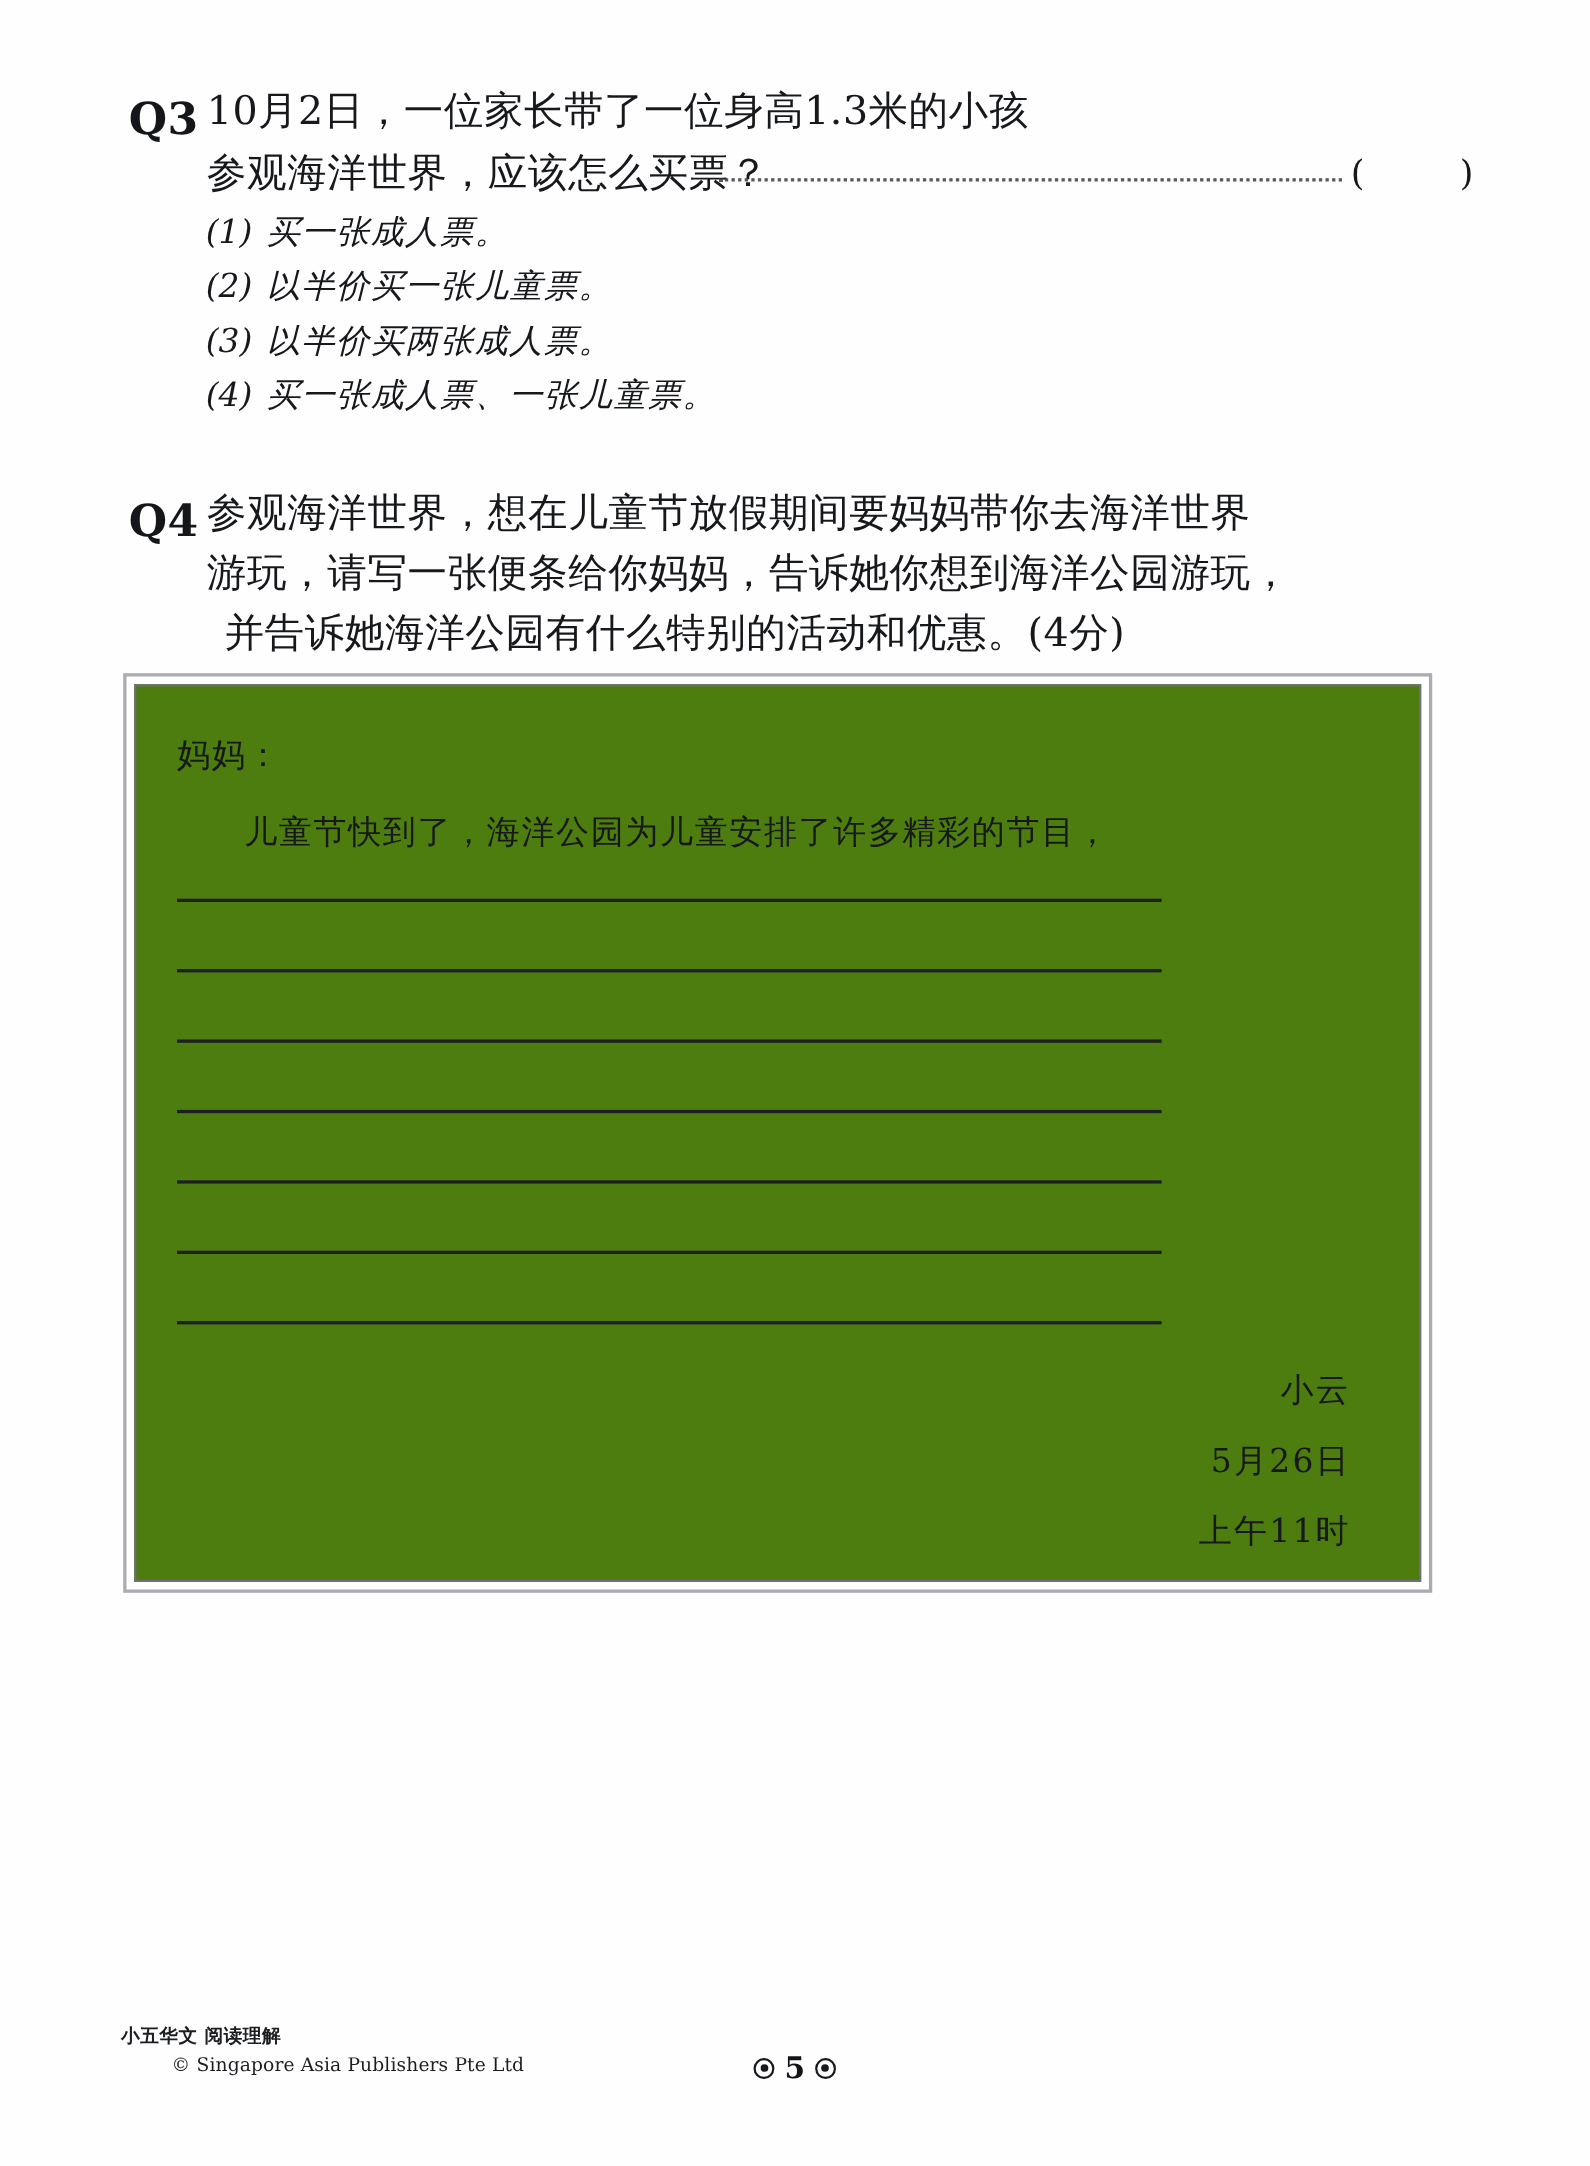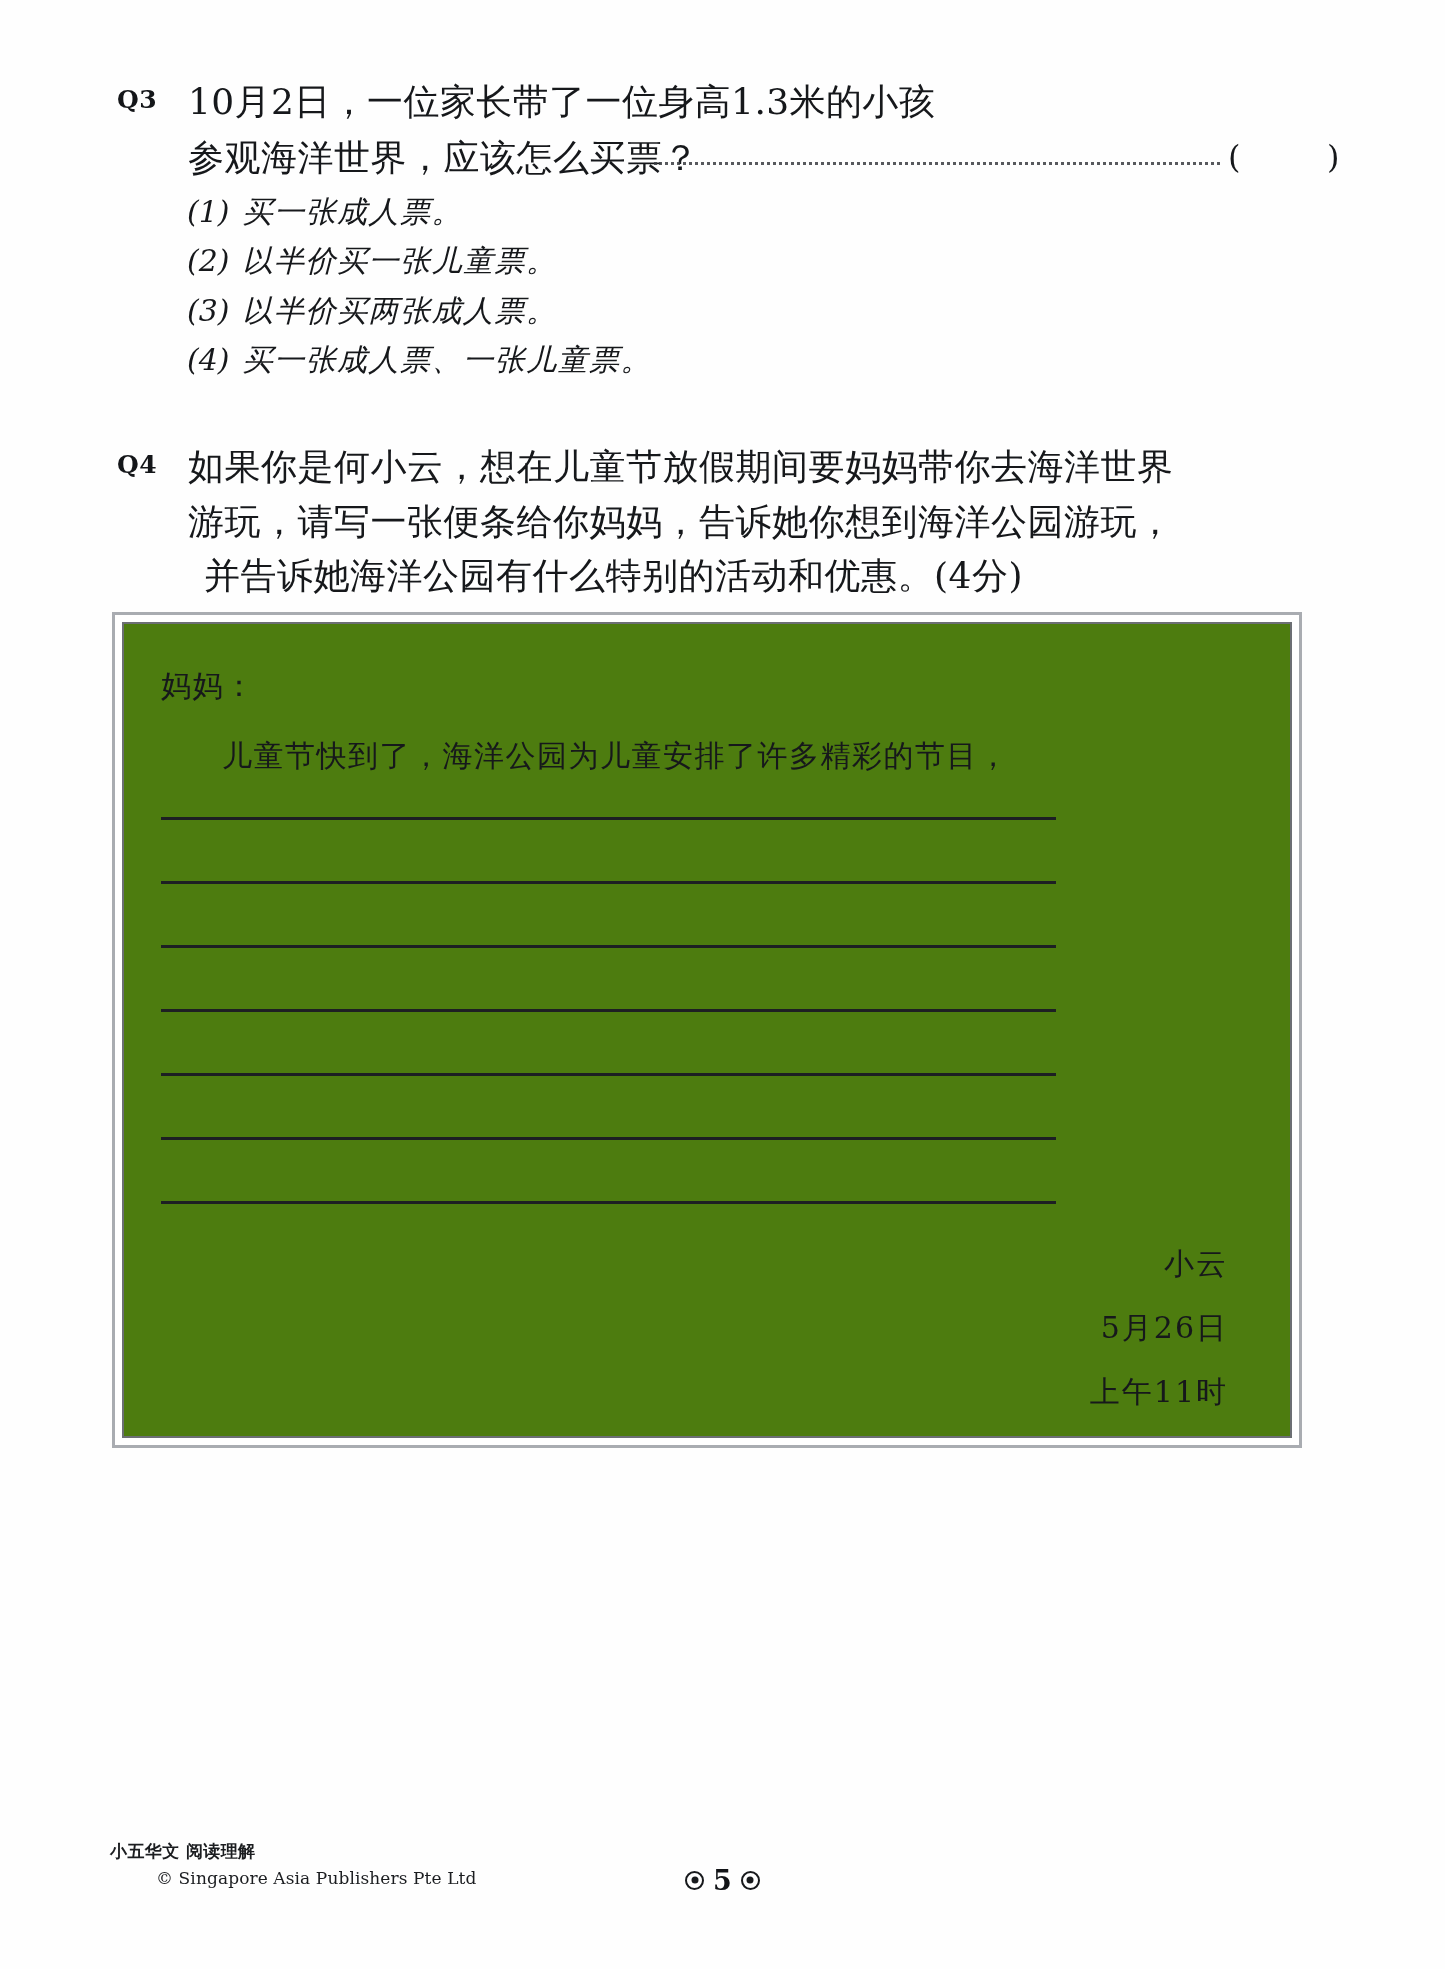--- a/index.html
+++ b/index.html
@@ -34,21 +34,21 @@
   .qblock {
     position: absolute;
     left: 0;
     right: 0;
   }
 
   .qlabel {
     position: absolute;
     font-family: "DejaVu Serif", serif;
     font-weight: 700;
-    font-size: 25px;
+    font-size: 40px;
     color: #141619;
     letter-spacing: 0.5px;
   }
 
   .qline {
     position: absolute;
     font-size: 36px;
     line-height: 1;
     white-space: nowrap;
     color: #16181b;
@@ -247,21 +247,21 @@
     </div>
 
     <div class="opt cjk" style="left:187px; top:345px;">
       <span class="opt-num">(4)</span><span class="opt-text">买一张成人票、一张儿童票。</span>
     </div>
   </div>
 
   <div class="qblock">
     <div class="qlabel" style="left:117px; top:450px;">Q4</div>
 
-    <div class="qline cjk" style="left:188px; top:449px;">如果你是何小云，想在儿童节放假期间要妈妈带你去海洋世界</div>
+    <div class="qline cjk" style="left:188px; top:449px;">参观海洋世界，想在儿童节放假期间要妈妈带你去海洋世界</div>
 
     <div class="qline cjk" style="left:188px; top:504px;">游玩，请写一张便条给你妈妈，告诉她你想到海洋公园游玩，</div>
 
     <div class="qline cjk" style="left:204px; top:558px;">并告诉她海洋公园有什么特别的活动和优惠。(4分)</div>
   </div>
 
   <div class="answer-box">
     <div class="answer-box-inner">
 
       <div class="note-greeting cjk">妈妈：</div>

